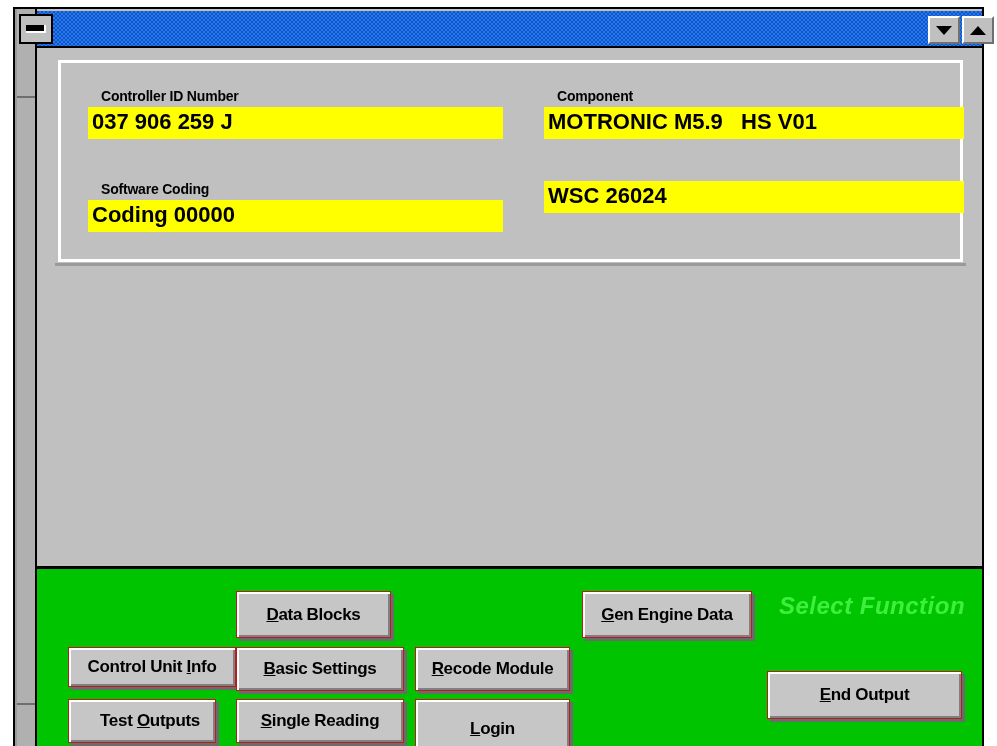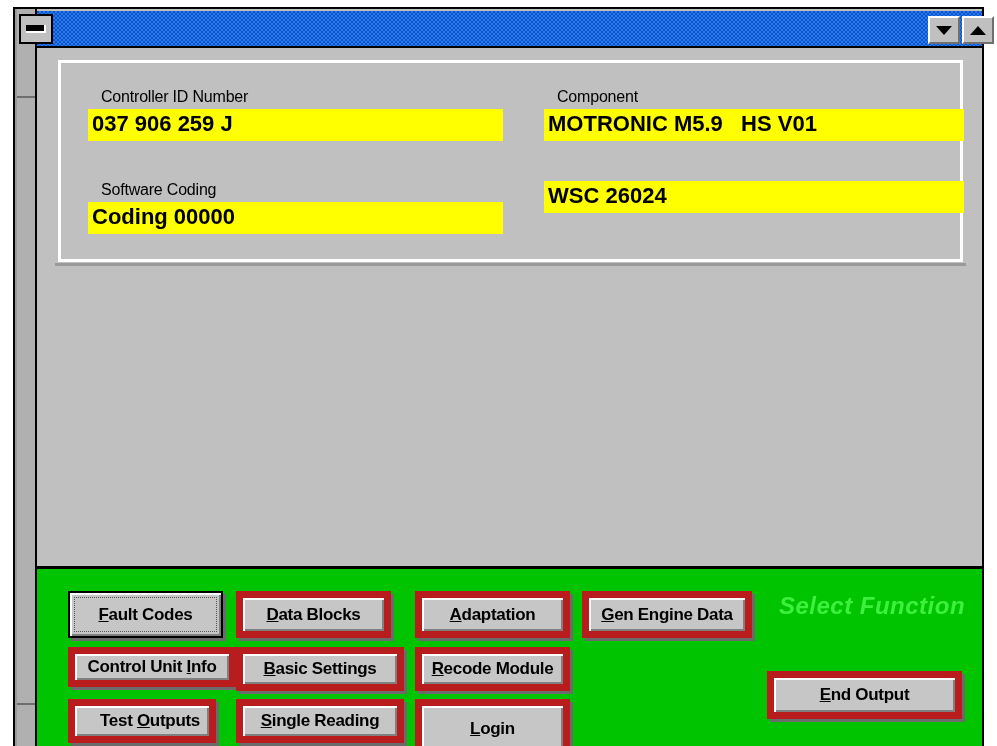--- a/index.html
+++ b/index.html
@@ -55,21 +55,21 @@
 
   
   #idbox{position:absolute;left:21px;top:12px;width:905px;height:202px;
          background:#c0c0c0;
          border-top:3px solid #ffffff;border-left:3px solid #ffffff;
          border-right:3px solid #ffffff;border-bottom:3px solid #ffffff;
          box-sizing:border-box;}
   #idbox-shadow{position:absolute;left:18px;top:215px;width:911px;height:3px;background:#9a9a9a;}
 
   .fld{position:absolute;}
-  .fld-label{font-size:16px;font-weight:normal;color:#000000;letter-spacing:-0.2px;
+  .fld-label{font-size:14px;font-weight:bold;color:#000000;letter-spacing:-0.2px;
              white-space:nowrap;margin-bottom:3px;}
   .fld-value{background:#ffff00;color:#000000;font-size:22px;font-weight:bold;
              letter-spacing:0px;padding:1px 4px 3px 4px;box-sizing:border-box;
              white-space:pre;overflow:hidden;line-height:28px;}
 
   #fld-cid   {left:27px;  top:25px;  width:430px;}
   #fld-comp  {left:483px; top:25px;  width:430px;}
   #fld-code  {left:27px;  top:118px; width:430px;}
   #fld-dealer{left:483px; top:118px; width:430px;}
   #fld-cid .fld-value,#fld-code .fld-value{width:415px;}
@@ -77,21 +77,21 @@
   #fld-cid .fld-label,#fld-code .fld-label{margin-left:13px;}
   #fld-comp .fld-label,#fld-dealer .fld-label{margin-left:13px;}
 
   
   #greenpanel{position:absolute;left:37px;top:566px;width:945px;height:180px;
               background:#00c400;border-top:3px solid #000000;box-sizing:border-box;}
 
   .btn{position:absolute;background:#c6c6c6;color:#000000;
        font-size:17px;font-weight:bold;letter-spacing:-0.3px;
        display:flex;align-items:center;justify-content:center;
-       border:7px solid #b91c1c;box-sizing:border-box;
+       border:1px solid #b91c1c;box-sizing:border-box;
        box-shadow: inset 2px 2px 0 0 #ffffff, inset -2px -2px 0 0 #808080,
                    3px 3px 0 0 #6b6b6b;
        cursor:default;white-space:nowrap;}
   .btn.focused{border:2px solid #000000;}
   .btn .focusring{position:absolute;left:4px;top:4px;right:4px;bottom:4px;
                   border:1px dotted #555555;box-sizing:border-box;}
   .btn .lbl{position:relative;z-index:2;}
   .acc{text-decoration:underline;}
 
   #b-fault  {left:31px;  top:22px;  width:155px; height:47px;}
@@ -162,38 +162,27 @@
         <div class="fld-value">WSC 26024</div>
       </div>
 
     </div>
     <div id="idbox-shadow"></div>
 
   </div>
 
   <div id="greenpanel">
 
-    <div class="btn focused" id="b-fault">
-      <span class="focusring"></span>
-      <span class="lbl">
-        <span></span><span class="acc">F</span><span>ault Codes</span>
-      </span>
-    </div>
 
     <div class="btn" id="b-data">
       <span class="lbl">
         <span></span><span class="acc">D</span><span>ata Blocks</span>
       </span>
     </div>
 
-    <div class="btn" id="b-adapt">
-      <span class="lbl">
-        <span></span><span class="acc">A</span><span>daptation</span>
-      </span>
-    </div>
 
     <div class="btn" id="b-gen">
       <span class="lbl">
         <span></span><span class="acc">G</span><span>en Engine Data</span>
       </span>
     </div>
 
     <div class="btn" id="b-cui">
       <span class="lbl">
         <span>Control Unit </span><span class="acc">I</span><span>nfo</span>

